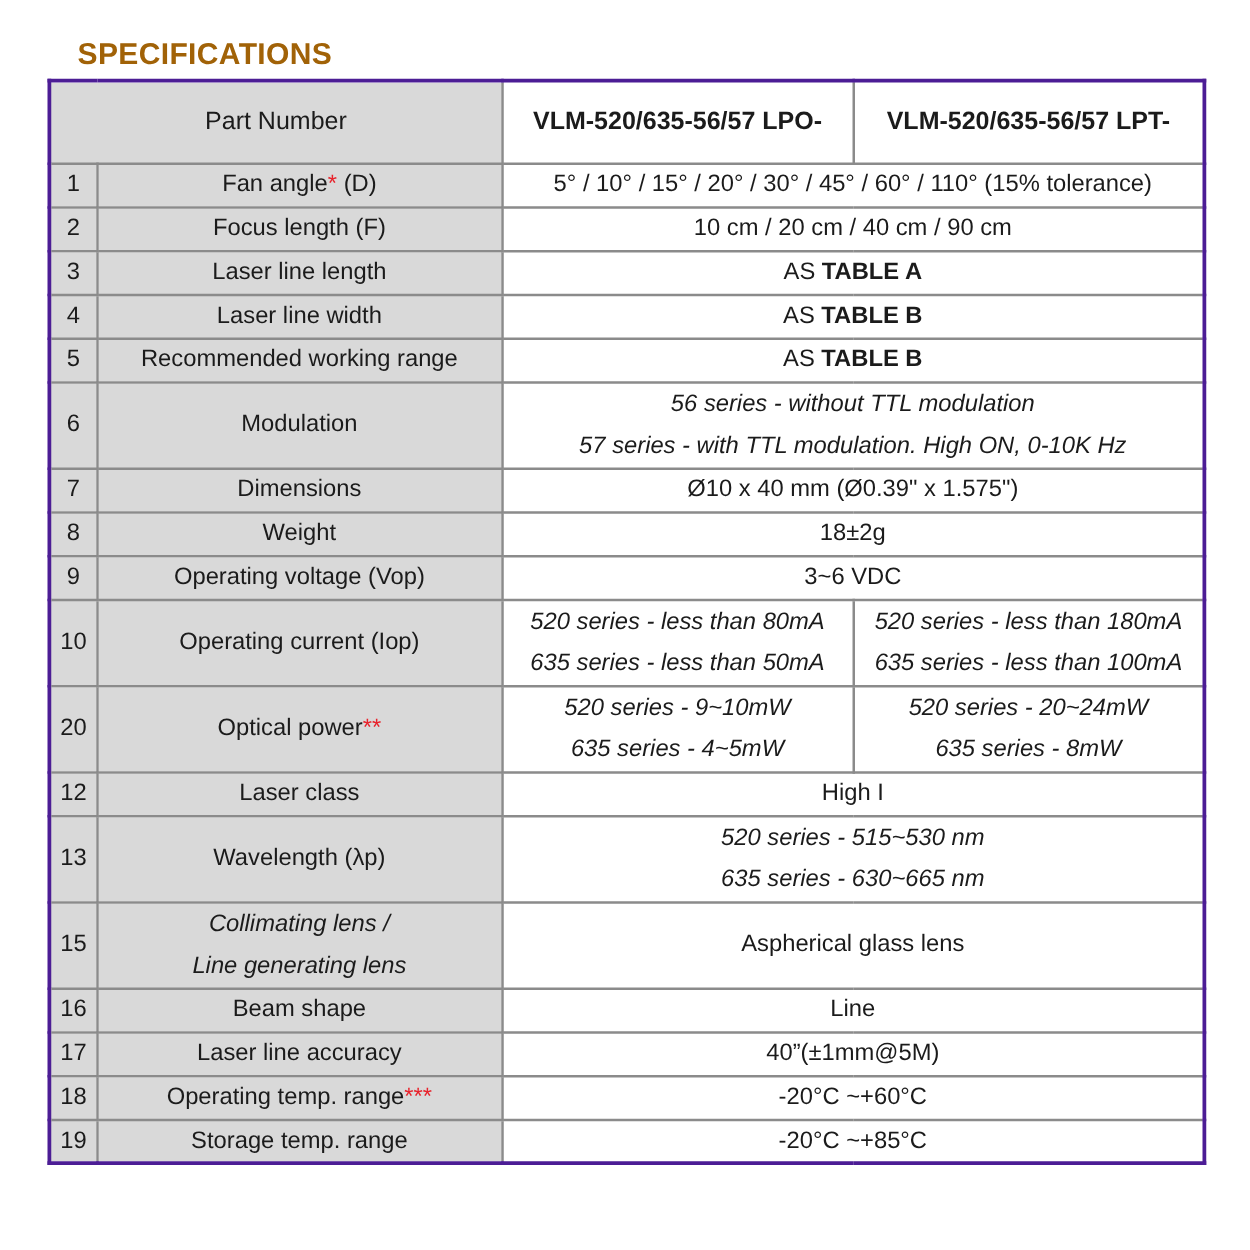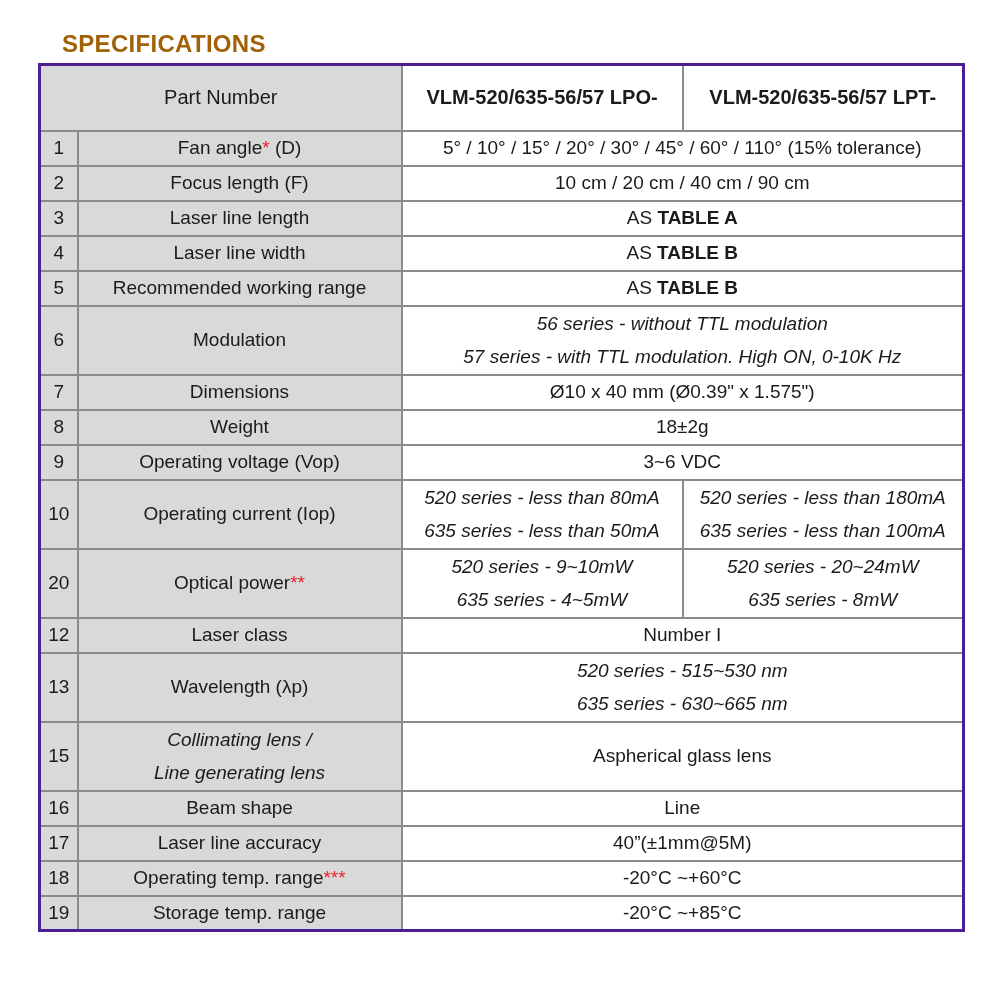--- a/index.html
+++ b/index.html
@@ -150,21 +150,21 @@
       </td>
       <td class="val two">
         <div>520 series - 20~24mW</div>
         <div>635 series - 8mW</div>
       </td>
     </tr>
 
     <tr class="s">
       <td class="gray num">12</td>
       <td class="gray label">Laser class</td>
-      <td class="val" colspan="2">Number I</td>
+      <td class="val" colspan="2">High I</td>
     </tr>
 
     <tr class="d">
       <td class="gray num">13</td>
       <td class="gray label">Wavelength (λp)</td>
       <td class="val two" colspan="2">
         <div>520 series - 515~530 nm</div>
         <div>635 series - 630~665 nm</div>
       </td>
     </tr>

